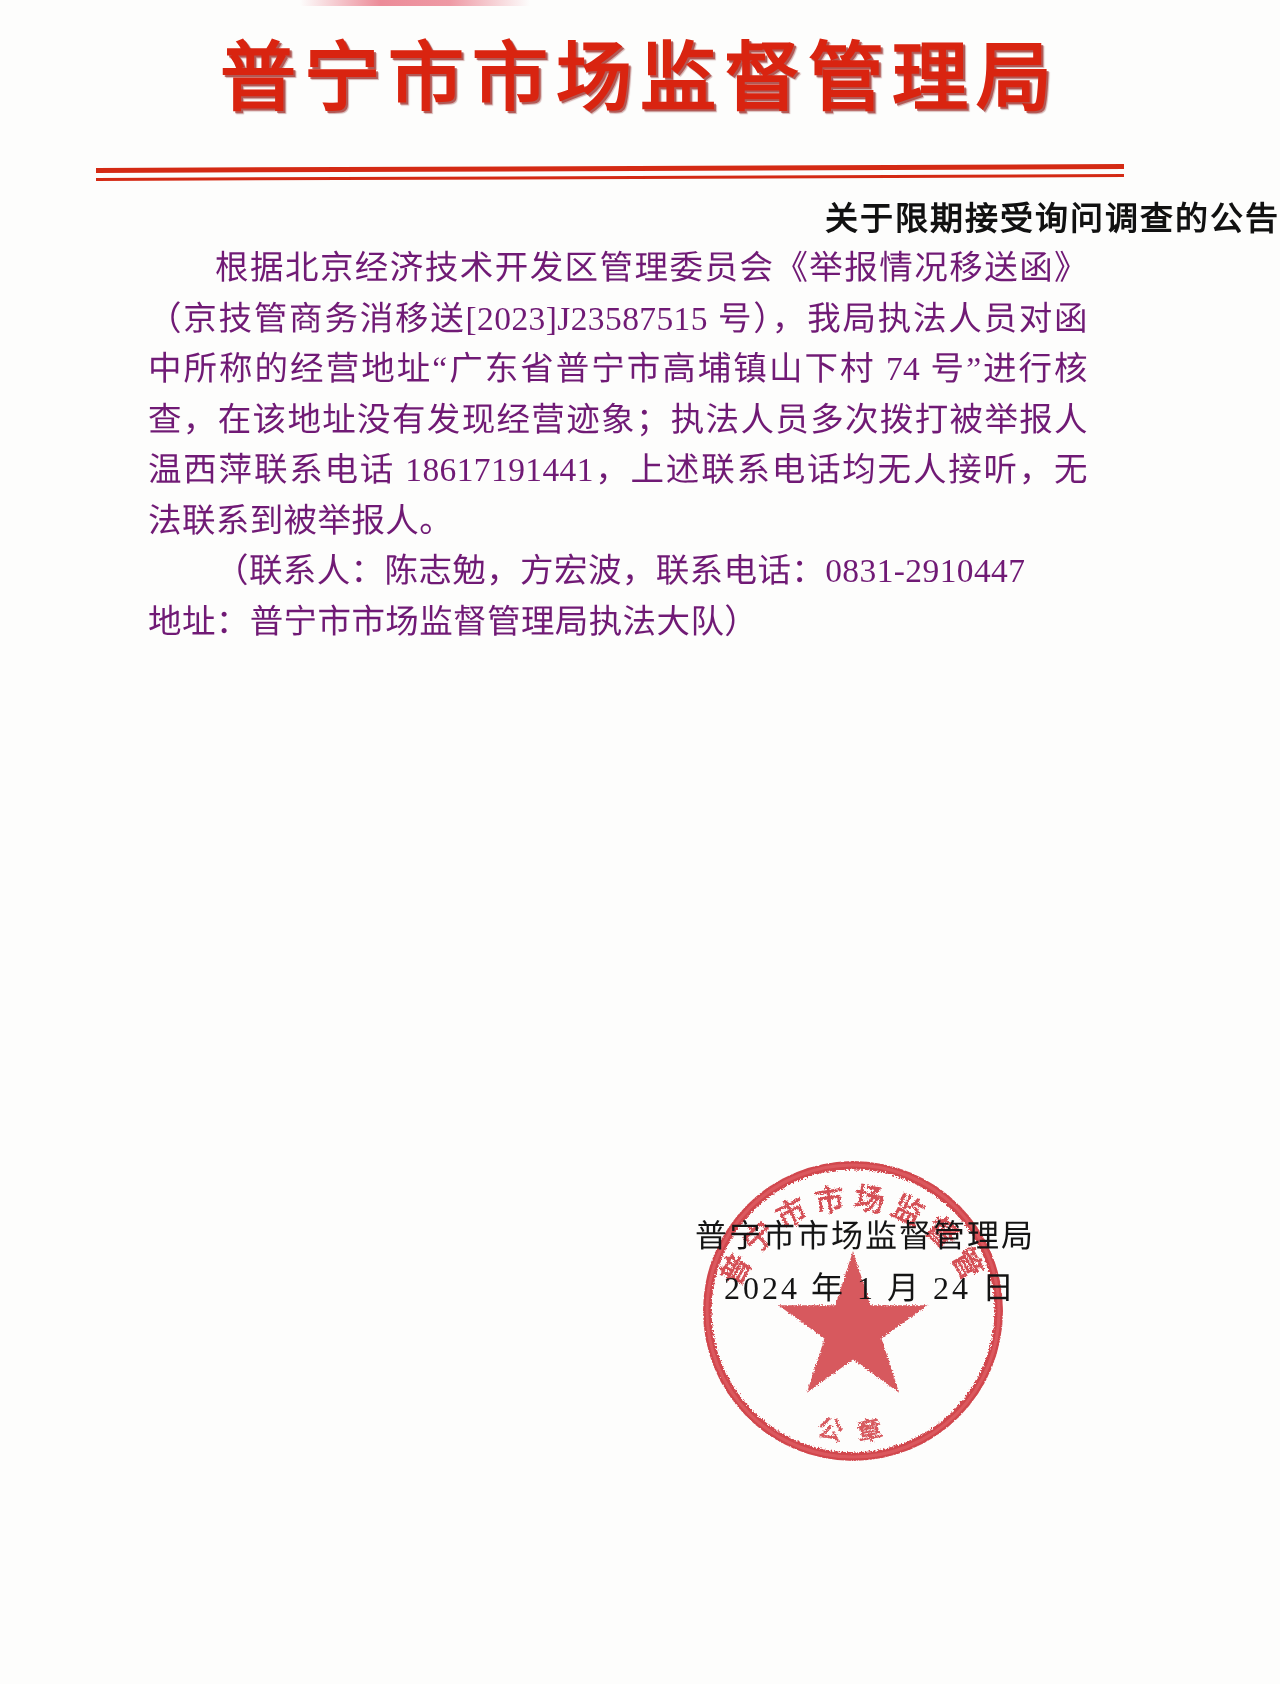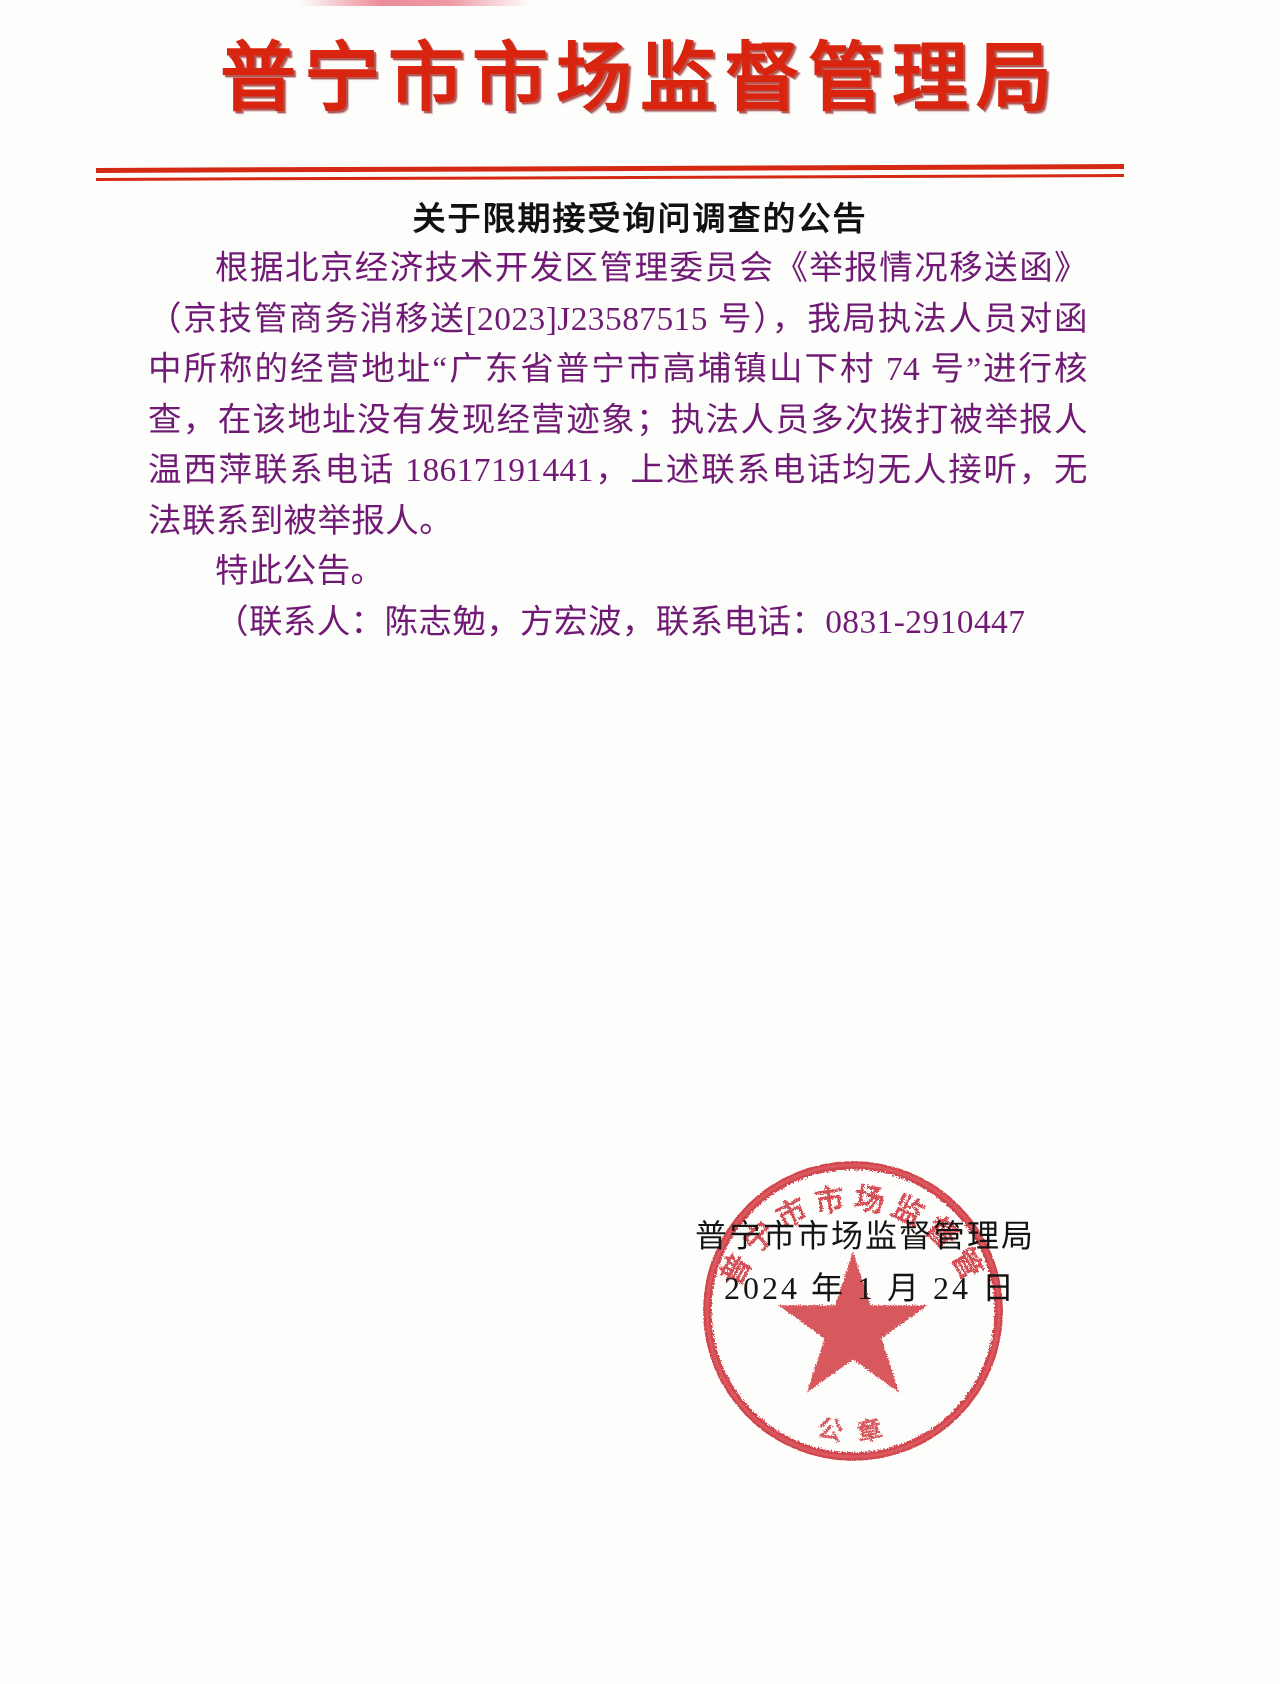--- a/index.html
+++ b/index.html
@@ -66,21 +66,21 @@
     background: #d42a14;
     transform: rotate(-0.22deg);
   }
 
   
   .doc-title {
     position: absolute;
     top: 192px;
     left: 0;
     width: 1280px;
-    text-align: center;
+    text-align: right;
     font-family: Liberation Sans, sans-serif;
     font-size: 33px;
     font-weight: 700;
     letter-spacing: 2px;
     color: #111;
   }
 
   .body-text {
     position: absolute;
     top: 243px;
@@ -142,22 +142,22 @@
   <div class="rules">
     <div class="rule-thick"></div>
     <div class="rule-gap"></div>
     <div class="rule-thin"></div>
   </div>
 
   <div class="doc-title">关于限期接受询问调查的公告</div>
 
   <div class="body-text">
     <p class="para">根据北京经济技术开发区管理委员会《举报情况移送函》（京技管商务消移送[2023]J23587515 号），我局执法人员对函中所称的经营地址“广东省普宁市高埔镇山下村 74 号”进行核查，在该地址没有发现经营迹象；执法人员多次拨打被举报人温西萍联系电话 18617191441，上述联系电话均无人接听，无法联系到被举报人。</p>
-    <p class="para">特此公告。</p>
     <p class="para">（联系人：陈志勉，方宏波，联系电话：0831-2910447</p>
+    <p class="para" style="text-indent:0">地址：普宁市市场监督管理局执法大队）</p>
   </div>
 
   <div class="seal">
     <svg viewBox="0 0 310 310" xmlns="http://www.w3.org/2000/svg">
       <defs>
         <clipPath id="sealclip">
           <circle cx="155" cy="155" r="150"></circle>
         </clipPath>
         <filter id="rough">
           <feTurbulence type="fractalNoise" baseFrequency="0.55" numOctaves="4" seed="7" result="n"></feTurbulence>

